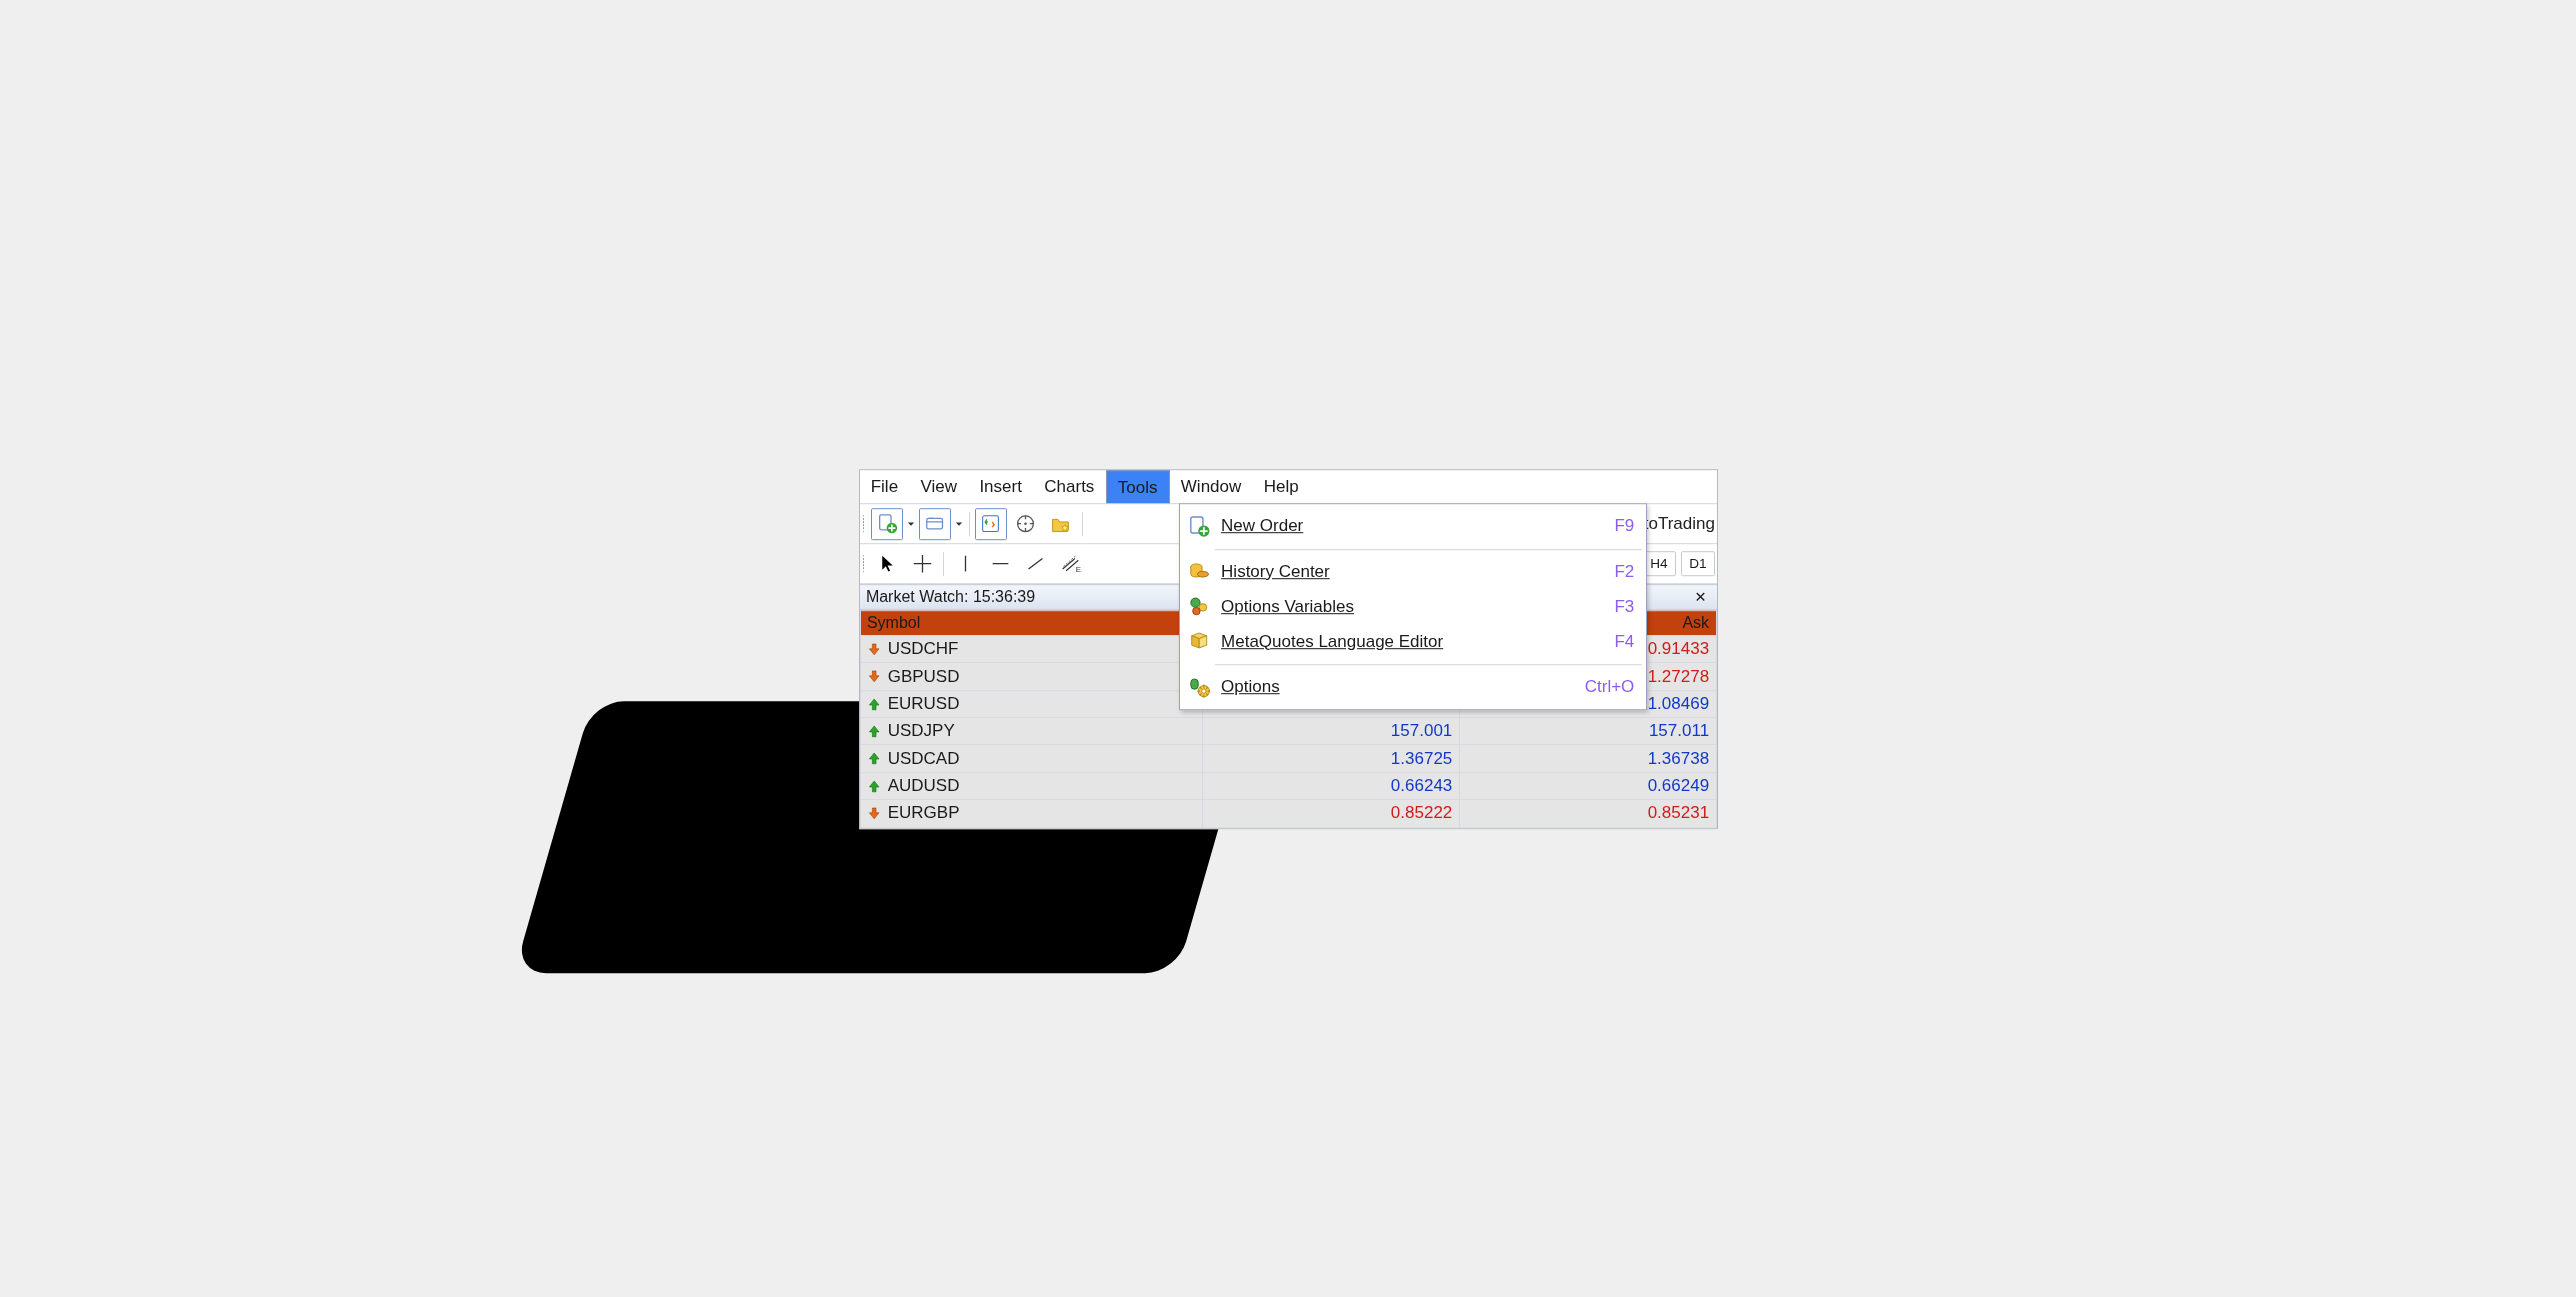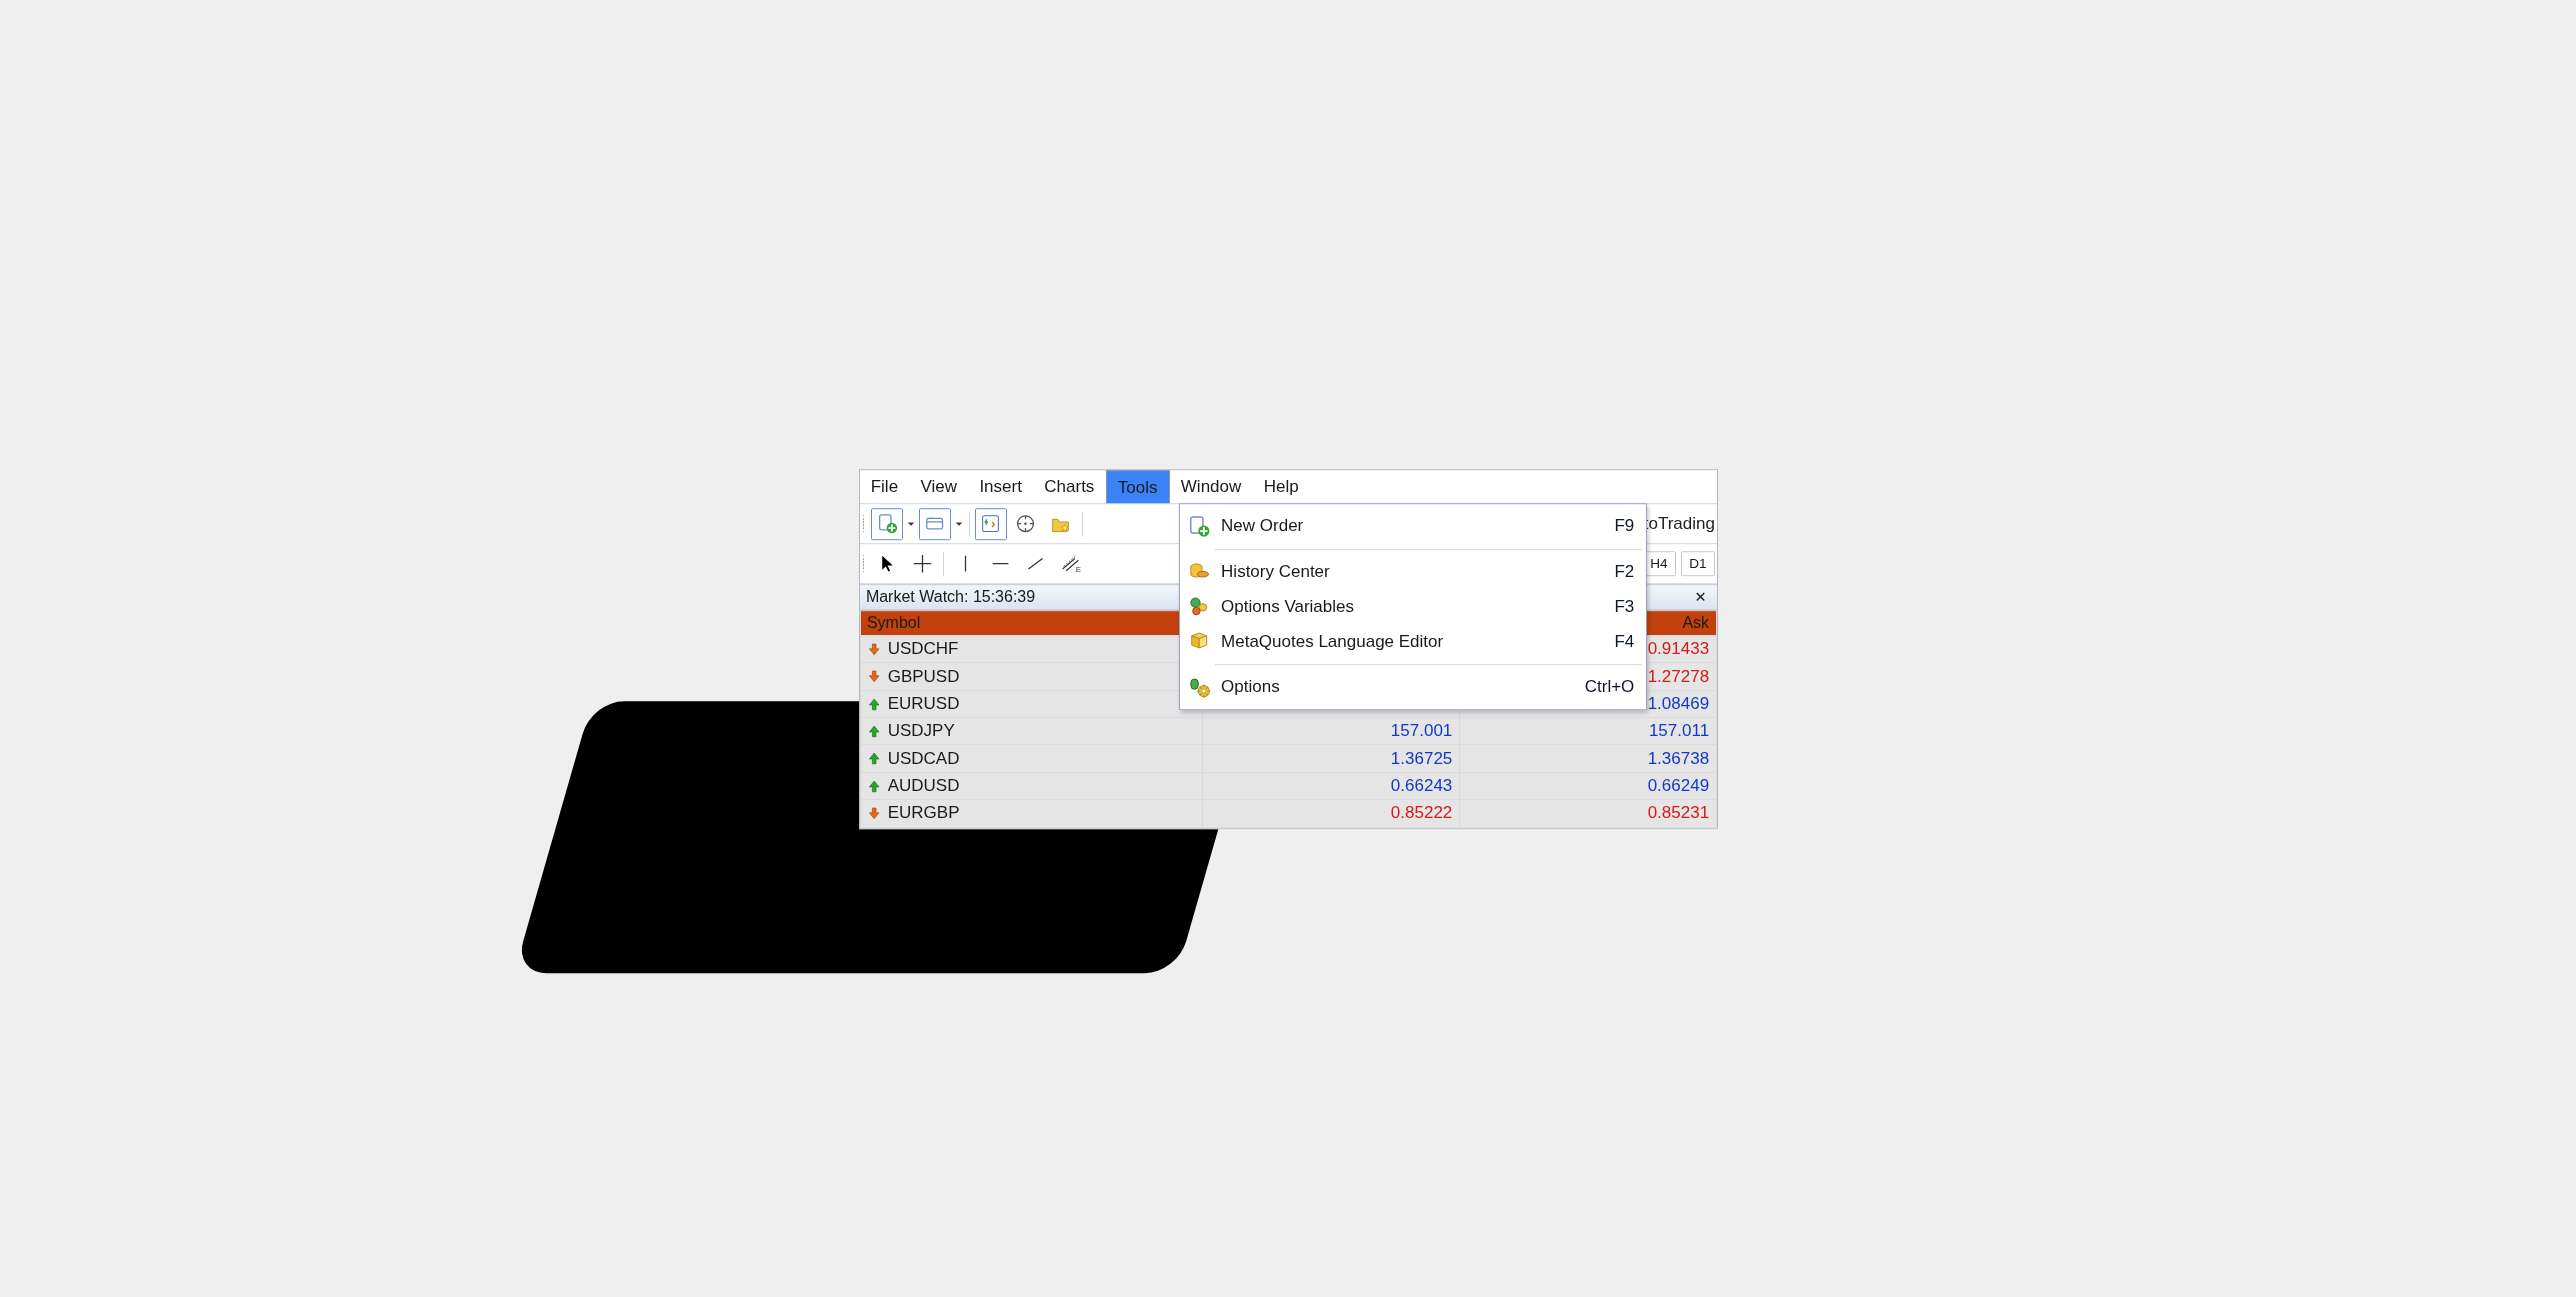--- a/index.html
+++ b/index.html
@@ -198,22 +198,22 @@
   }
   .dd-item {
     display: flex;
     align-items: center;
     padding: 4.8px 11.2px 4.8px 8px;
     gap: 11.2px;
     cursor: pointer;
     min-height: 35px;
   }
   .dd-item .dd-ico { width: 22.4px; height: 22.4px; flex-shrink: 0; }
-  .dd-item .dd-label { flex: 1 1 auto; }
-  .dd-item .dd-shortcut { color: #0f172a; margin-left: auto; }
+  .dd-item .dd-label { flex: 1 1 auto; text-decoration: underline; }
+  .dd-item .dd-shortcut { color: #8b5cf6; margin-left: auto; }
   .dd-sep {
     height: 0.8px;
     background: #d3d5da;
     margin: 4.8px 3.2px 4.8px 35px;
   }
 </style>
 </head>
 <body>
 
 <svg width="0" height="0" style="position:absolute;font-size:21px">

